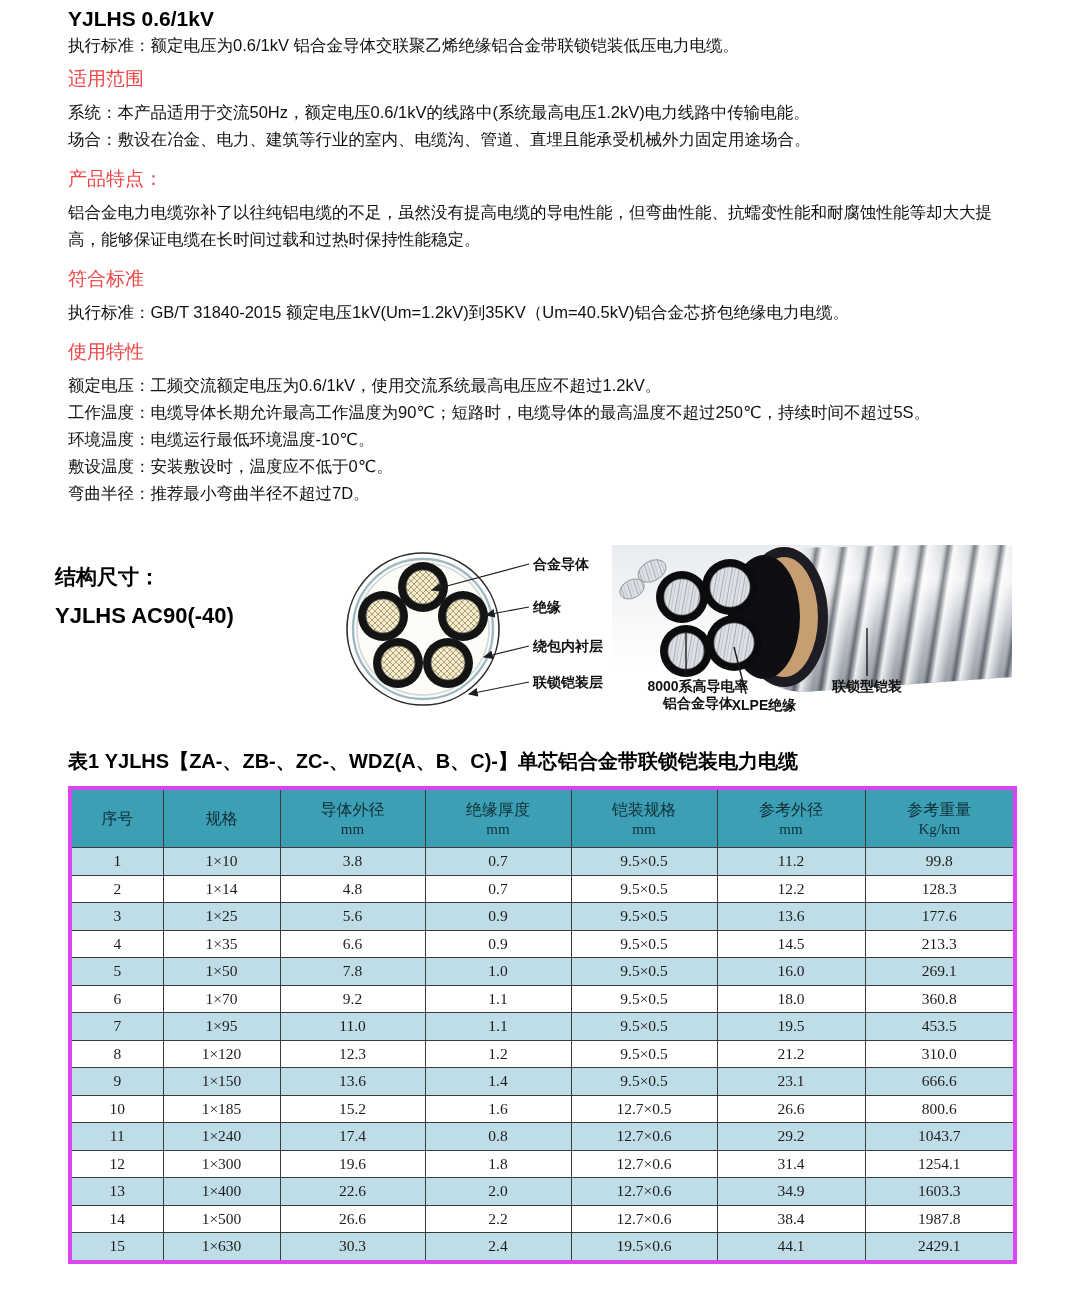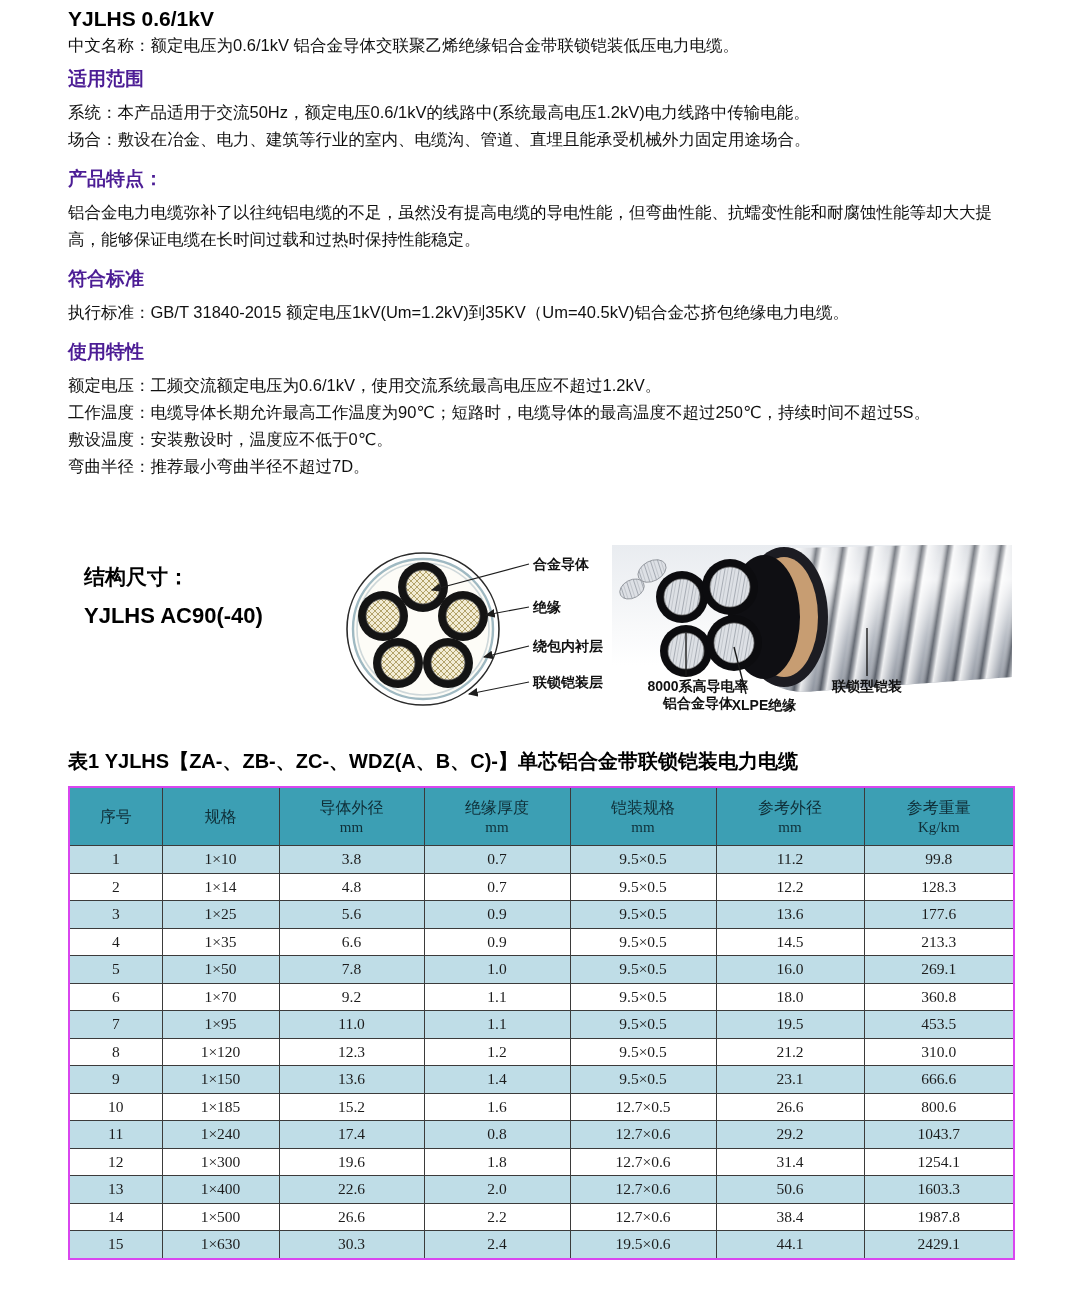--- a/index.html
+++ b/index.html
@@ -6,69 +6,70 @@
   .page {
     position:relative; width:1077px; height:1310px; background:#fff;
     font-family:"Liberation Sans","DejaVu Sans",sans-serif; color:#111;
     overflow:hidden;
     padding-left:32px;
   }
   
   .text-col { position:absolute; left:68px; top:6px; width:942px; }
   .page-title { font-size:21px; font-weight:bold; color:#000; margin:0; line-height:26px; }
   .body-line { font-size:16.5px; line-height:27px; margin:0; color:#101010; }
-  .sec-heading { font-size:19px; font-weight:bold; color:#4c1d95; margin:13px 0 7px 0; line-height:26px; }
+  .sec-heading { font-size:19px; font-weight:normal; color:#ef4444; margin:13px 0 7px 0; line-height:26px; }
   .sec-heading.first { margin-top:7px; }
   
   .structure-row { position:absolute; left:0; top:545px; width:1077px; height:200px; }
-  .structure-heading { position:absolute; left:84px; top:18px; }
+  .structure-heading { position:absolute; left:55px; top:18px; }
   .structure-heading .sh1 { font-size:21px; font-weight:bold; color:#000; }
   .structure-heading .sh2 { font-size:22px; font-weight:bold; color:#000; margin-top:12px; }
   .cross-section-svg { position:absolute; left:333px; top:0; }
   .cable-photo-svg { position:absolute; left:612px; top:0; }
   svg text { font-family:"Liberation Sans","DejaVu Sans",sans-serif; }
   
   .table-block { position:absolute; left:68px; top:748px; width:1048px; }
   .table-title { font-size:20px; font-weight:bold; color:#000; margin:0 0 11px 0; }
-  table.spec { border-collapse:collapse; width:945px; table-layout:fixed; border:2px solid #d946ef; }
+  table.spec { border-collapse:collapse; width:945px; table-layout:fixed; border:4px solid #d946ef; }
   table.spec th, table.spec td { border:1.5px solid #3b3b3b; text-align:center; padding:0; }
   table.spec thead th {
     background:var(--teal,#3C9FB4); height:57px; font-weight:normal;
     font-size:16px; color:#0f2f38; vertical-align:middle;
   }
   table.spec thead .hlabel { line-height:20px; }
   table.spec thead .hunit { line-height:18px; font-size:15px; font-family:"Liberation Serif","DejaVu Serif",serif; }
   table.spec tbody td {
     height:26.5px; font-size:15.5px; color:#1c1c1c;
     font-family:"Liberation Serif","DejaVu Serif",serif;
   }
   table.spec tbody tr:nth-child(odd) { background:var(--rowblue,#BFDDE7); }
 </style>
 </head>
 <body>
 
 <div class="page">
 
   <div class="text-col">
     <h1 class="page-title">YJLHS 0.6/1kV</h1>
-    <p class="body-line">中文名称：额定电压为0.6/1kV 铝合金导体交联聚乙烯绝缘铝合金带联锁铠装低压电力电缆。</p>
+    <p class="body-line">执行标准：额定电压为0.6/1kV 铝合金导体交联聚乙烯绝缘铝合金带联锁铠装低压电力电缆。</p>
 
     <h2 class="sec-heading first">适用范围</h2>
     <p class="body-line">系统：本产品适用于交流50Hz，额定电压0.6/1kV的线路中(系统最高电压1.2kV)电力线路中传输电能。</p>
     <p class="body-line">场合：敷设在冶金、电力、建筑等行业的室内、电缆沟、管道、直埋且能承受机械外力固定用途场合。</p>
 
     <h2 class="sec-heading">产品特点：</h2>
     <p class="body-line">铝合金电力电缆弥补了以往纯铝电缆的不足，虽然没有提高电缆的导电性能，但弯曲性能、抗蠕变性能和耐腐蚀性能等却大大提高，能够保证电缆在长时间过载和过热时保持性能稳定。</p>
 
     <h2 class="sec-heading">符合标准</h2>
     <p class="body-line">执行标准：GB/T 31840-2015 额定电压1kV(Um=1.2kV)到35KV（Um=40.5kV)铝合金芯挤包绝缘电力电缆。</p>
 
     <h2 class="sec-heading">使用特性</h2>
     <p class="body-line">额定电压：工频交流额定电压为0.6/1kV，使用交流系统最高电压应不超过1.2kV。</p>
     <p class="body-line">工作温度：电缆导体长期允许最高工作温度为90℃；短路时，电缆导体的最高温度不超过250℃，持续时间不超过5S。</p>
+    <p class="body-line">环境温度：电缆运行最低环境温度-10℃。</p>
     <p class="body-line">敷设温度：安装敷设时，温度应不低于0℃。</p>
     <p class="body-line">弯曲半径：推荐最小弯曲半径不超过7D。</p>
   </div>
 
   <div class="structure-row">
     <div class="structure-heading">
       <div class="sh1">结构尺寸：</div>
       <div class="sh2">YJLHS AC90(-40)</div>
     </div>
 
@@ -354,21 +355,21 @@
             <td>12.7×0.6</td>
             <td>31.4</td>
             <td>1254.1</td>
           </tr>
           <tr>
             <td>13</td>
             <td>1×400</td>
             <td>22.6</td>
             <td>2.0</td>
             <td>12.7×0.6</td>
-            <td>50.6</td>
+            <td>34.9</td>
             <td>1603.3</td>
           </tr>
           <tr>
             <td>14</td>
             <td>1×500</td>
             <td>26.6</td>
             <td>2.2</td>
             <td>12.7×0.6</td>
             <td>38.4</td>
             <td>1987.8</td>

